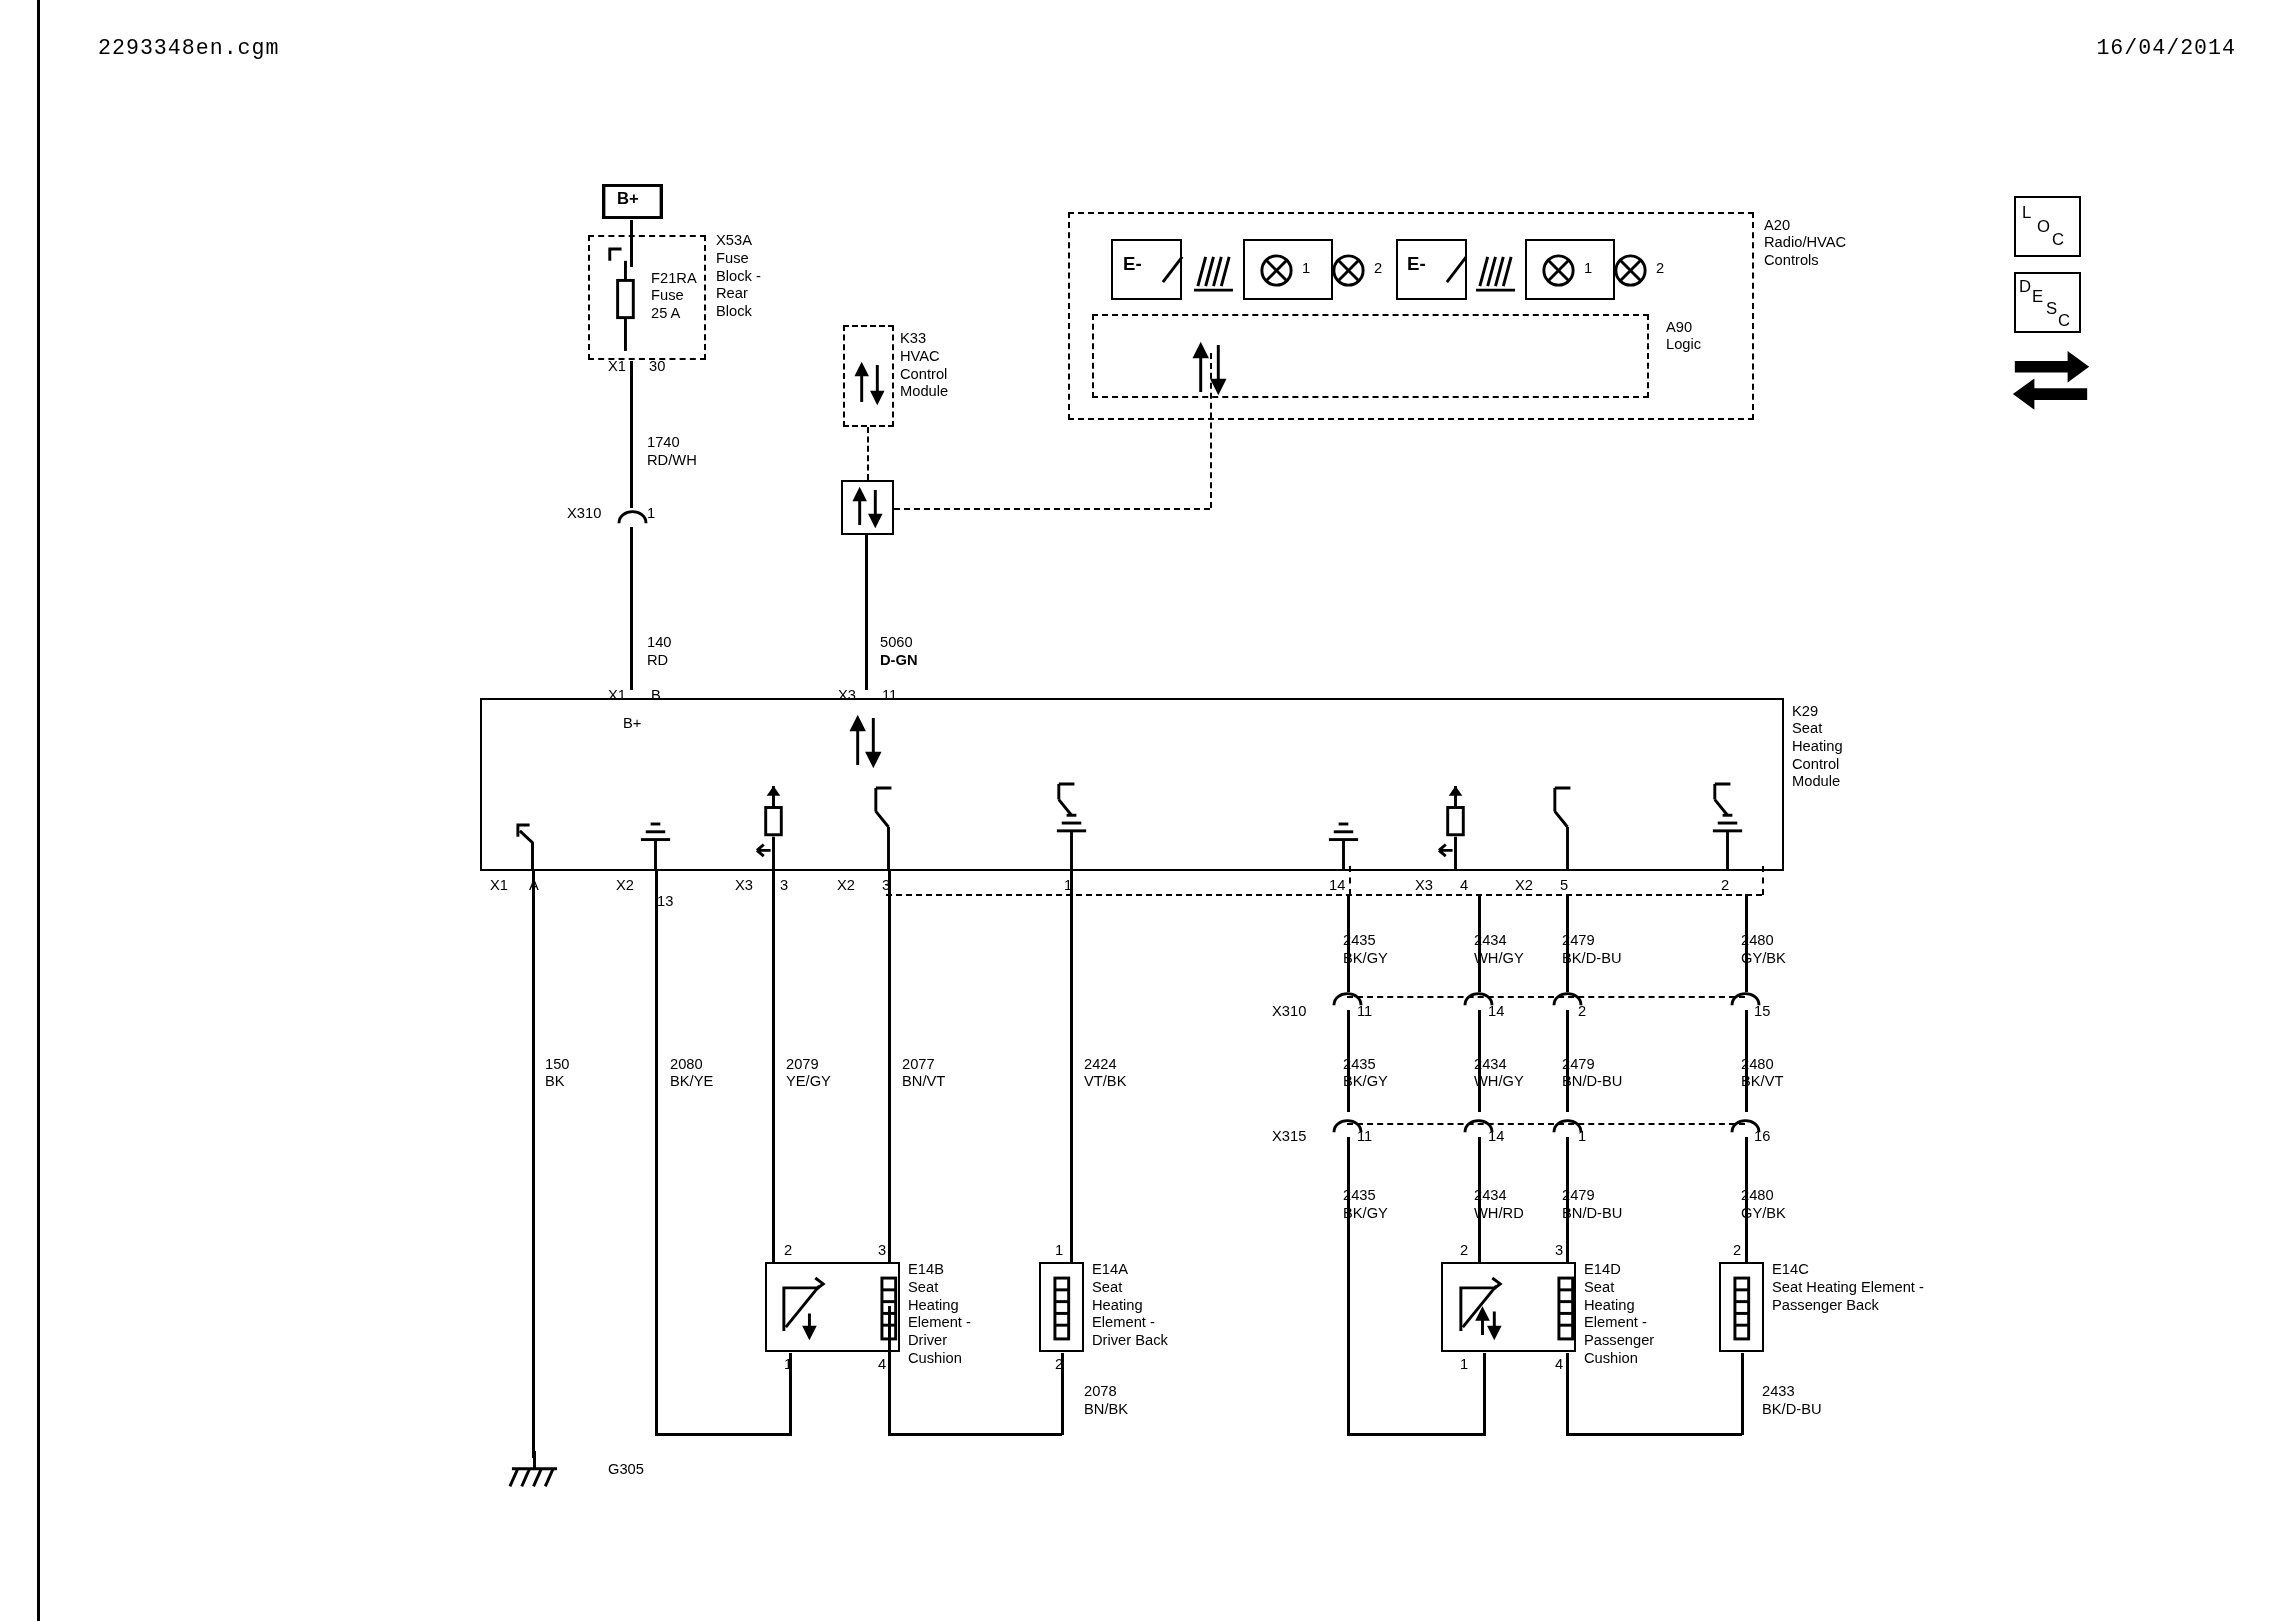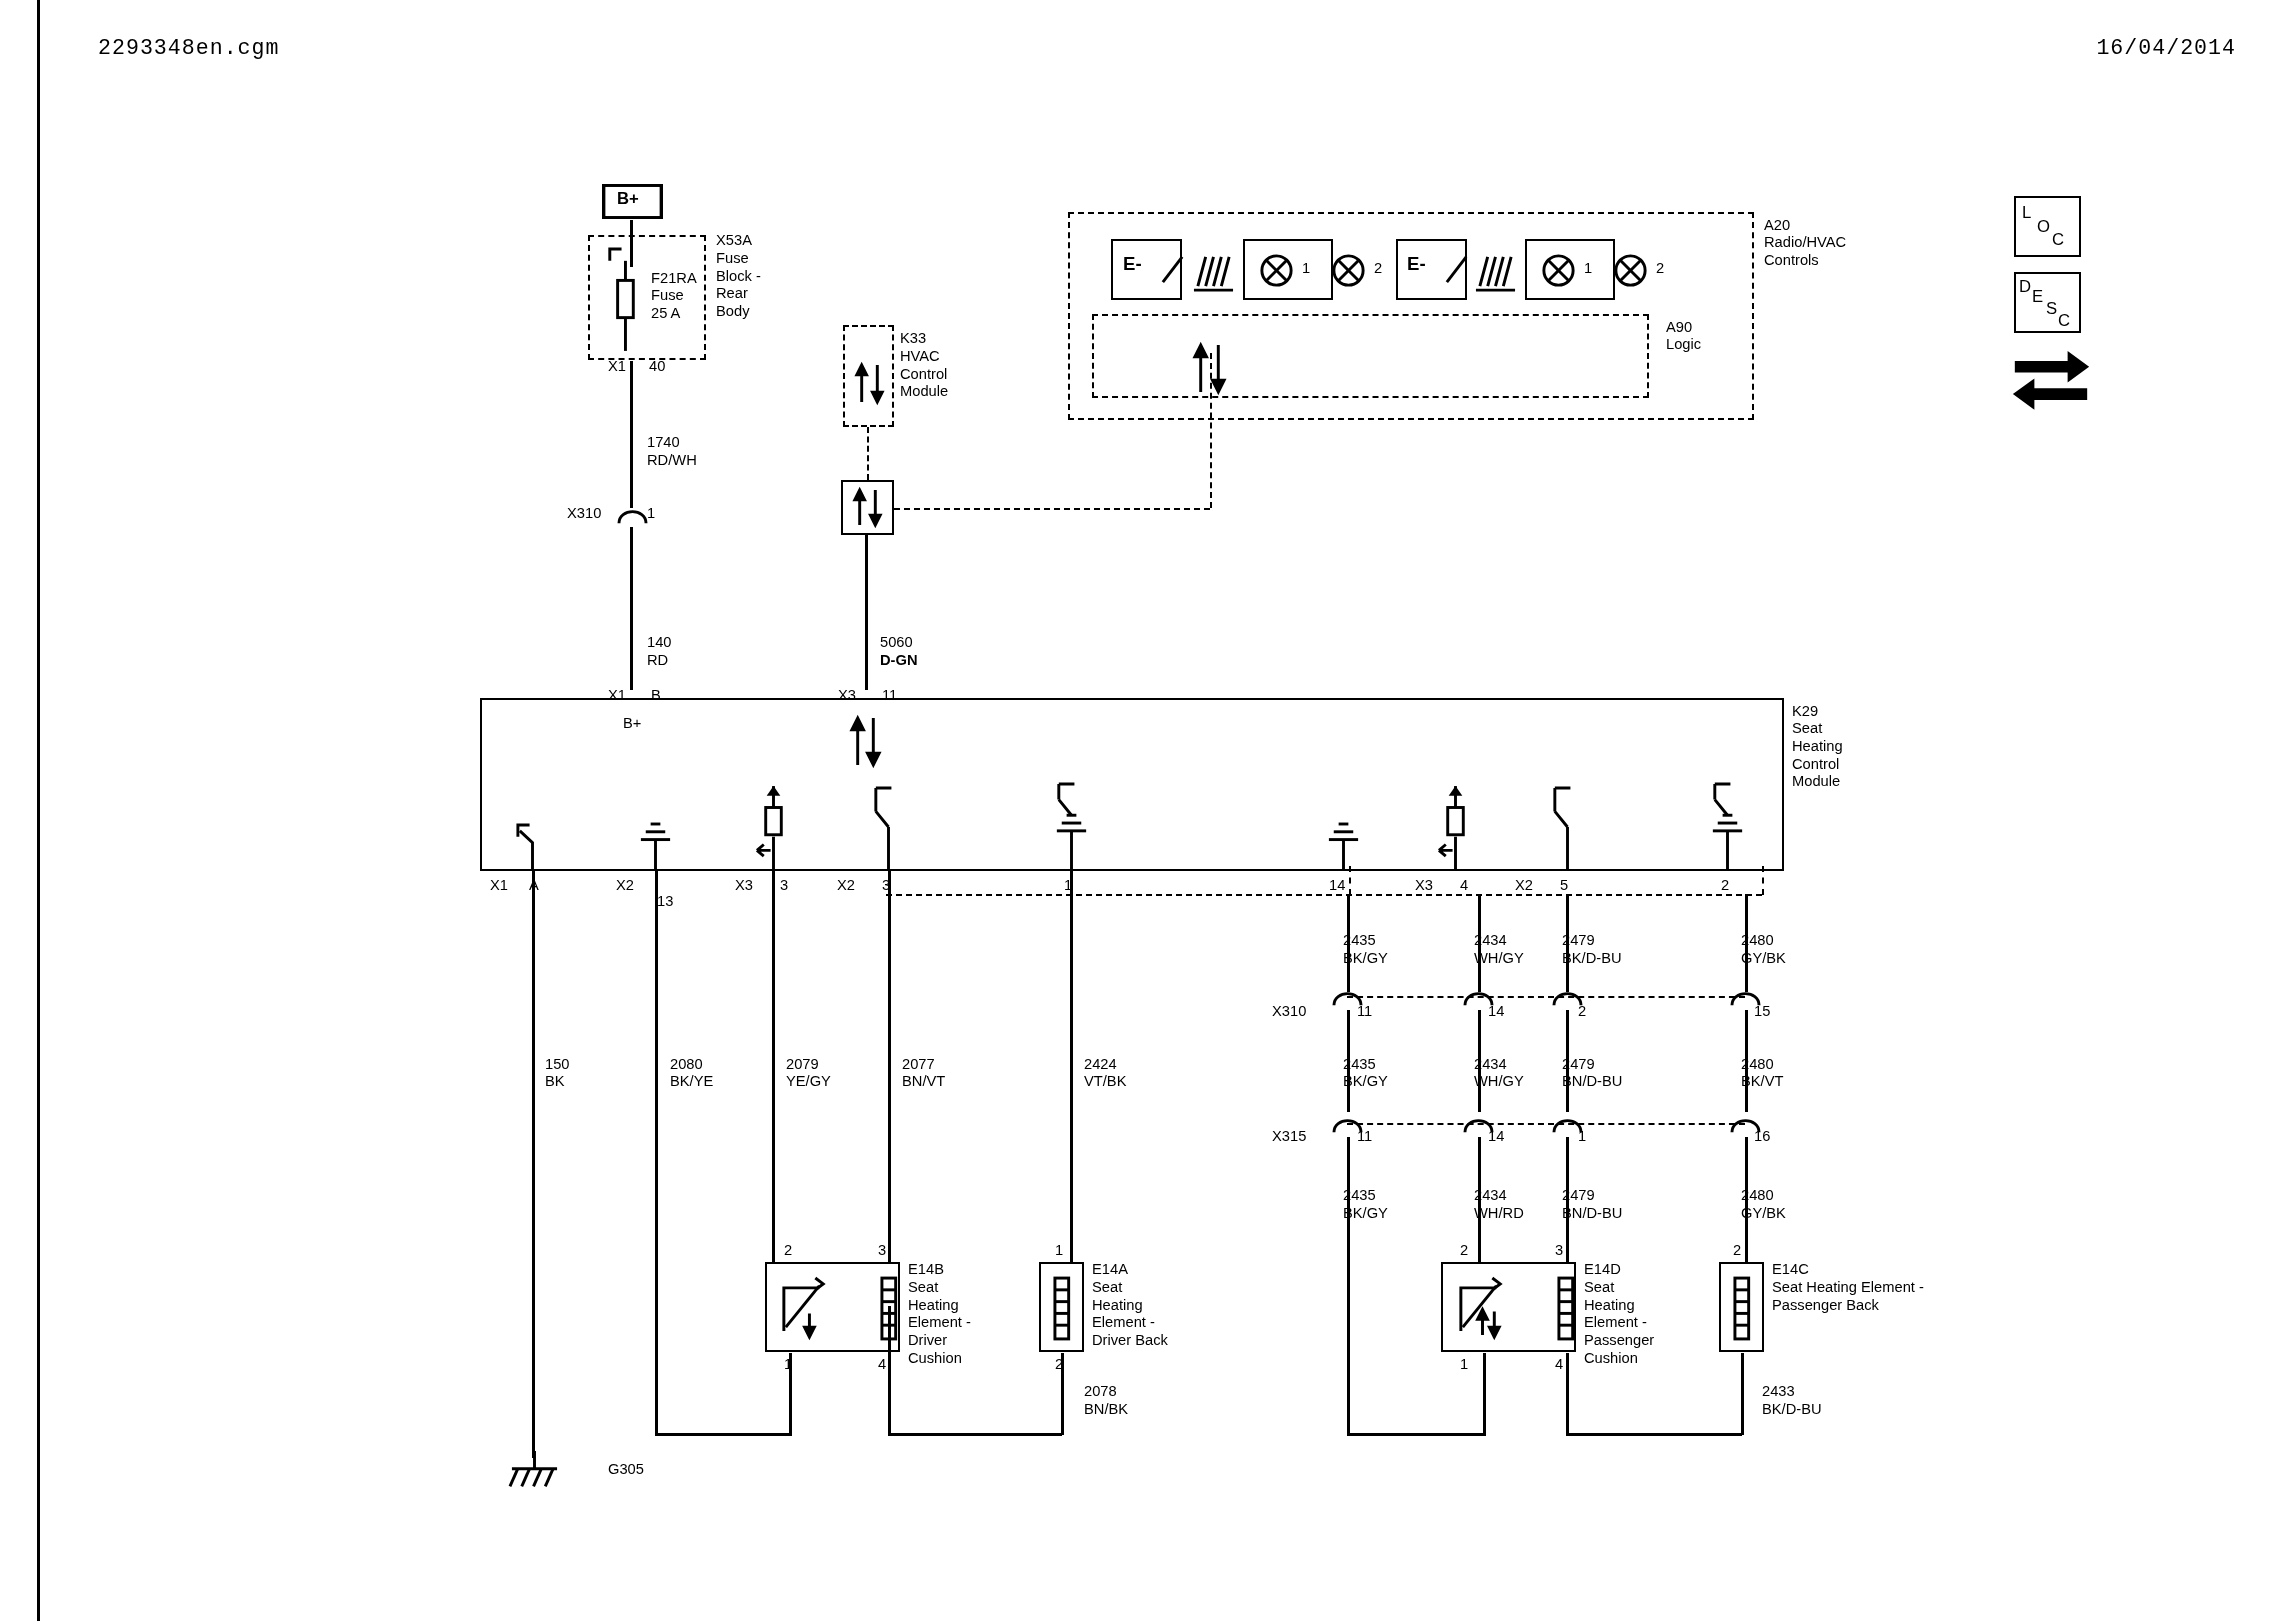--- a/index.html
+++ b/index.html
@@ -52,33 +52,33 @@
     <rect x="0" y="0" width="58" height="32" fill="none" stroke="#000" stroke-width="2"></rect>
   </svg>
 
   <div class="ln vl" style="left:630px;top:220px;height:47px;"></div>
 
   <div class="dbox" style="left:588px;top:235px;width:118px;height:125px;"></div>
   <div class="lbl" style="left:716px;top:233px;">X53A</div>
   <div class="lbl" style="left:716px;top:251px;">Fuse</div>
   <div class="lbl" style="left:716px;top:269px;">Block -</div>
   <div class="lbl" style="left:716px;top:286px;">Rear</div>
-  <div class="lbl" style="left:716px;top:304px;">Body</div>
+  <div class="lbl" style="left:716px;top:304px;">Block</div>
 
   <svg style="left:600px;top:247px;width:47px;height:106px;" viewBox="0 0 48 108">
     <path d="M22 2 L10 2 L10 14" stroke="#000" stroke-width="3" fill="none"></path>
     <rect x="18" y="34" width="16" height="38" fill="none" stroke="#000" stroke-width="3"></rect>
     <line x1="26" y1="14" x2="26" y2="34" stroke="#000" stroke-width="3"></line>
     <line x1="26" y1="72" x2="26" y2="106" stroke="#000" stroke-width="3"></line>
   </svg>
   <div class="lbl" style="left:651px;top:271px;">F21RA</div>
   <div class="lbl" style="left:651px;top:288px;">Fuse</div>
   <div class="lbl" style="left:651px;top:306px;">25 A</div>
   <div class="lbl" style="left:608px;top:359px;">X1</div>
-  <div class="lbl" style="left:649px;top:359px;">40</div>
+  <div class="lbl" style="left:649px;top:359px;">30</div>
 
   <div class="ln vl" style="left:630px;top:361px;height:147px;"></div>
   <div class="lbl" style="left:647px;top:435px;">1740</div>
   <div class="lbl" style="left:647px;top:453px;">RD/WH</div>
 
   <div class="lbl" style="left:567px;top:506px;">X310</div>
   <div class="lbl" style="left:647px;top:506px;">1</div>
   <svg style="left:616px;top:502px;width:33px;height:29px;" viewBox="0 0 34 30">
     <path d="M3 22 C3 6, 31 6, 31 22" stroke="#000" stroke-width="3" fill="none"></path>
   </svg>

